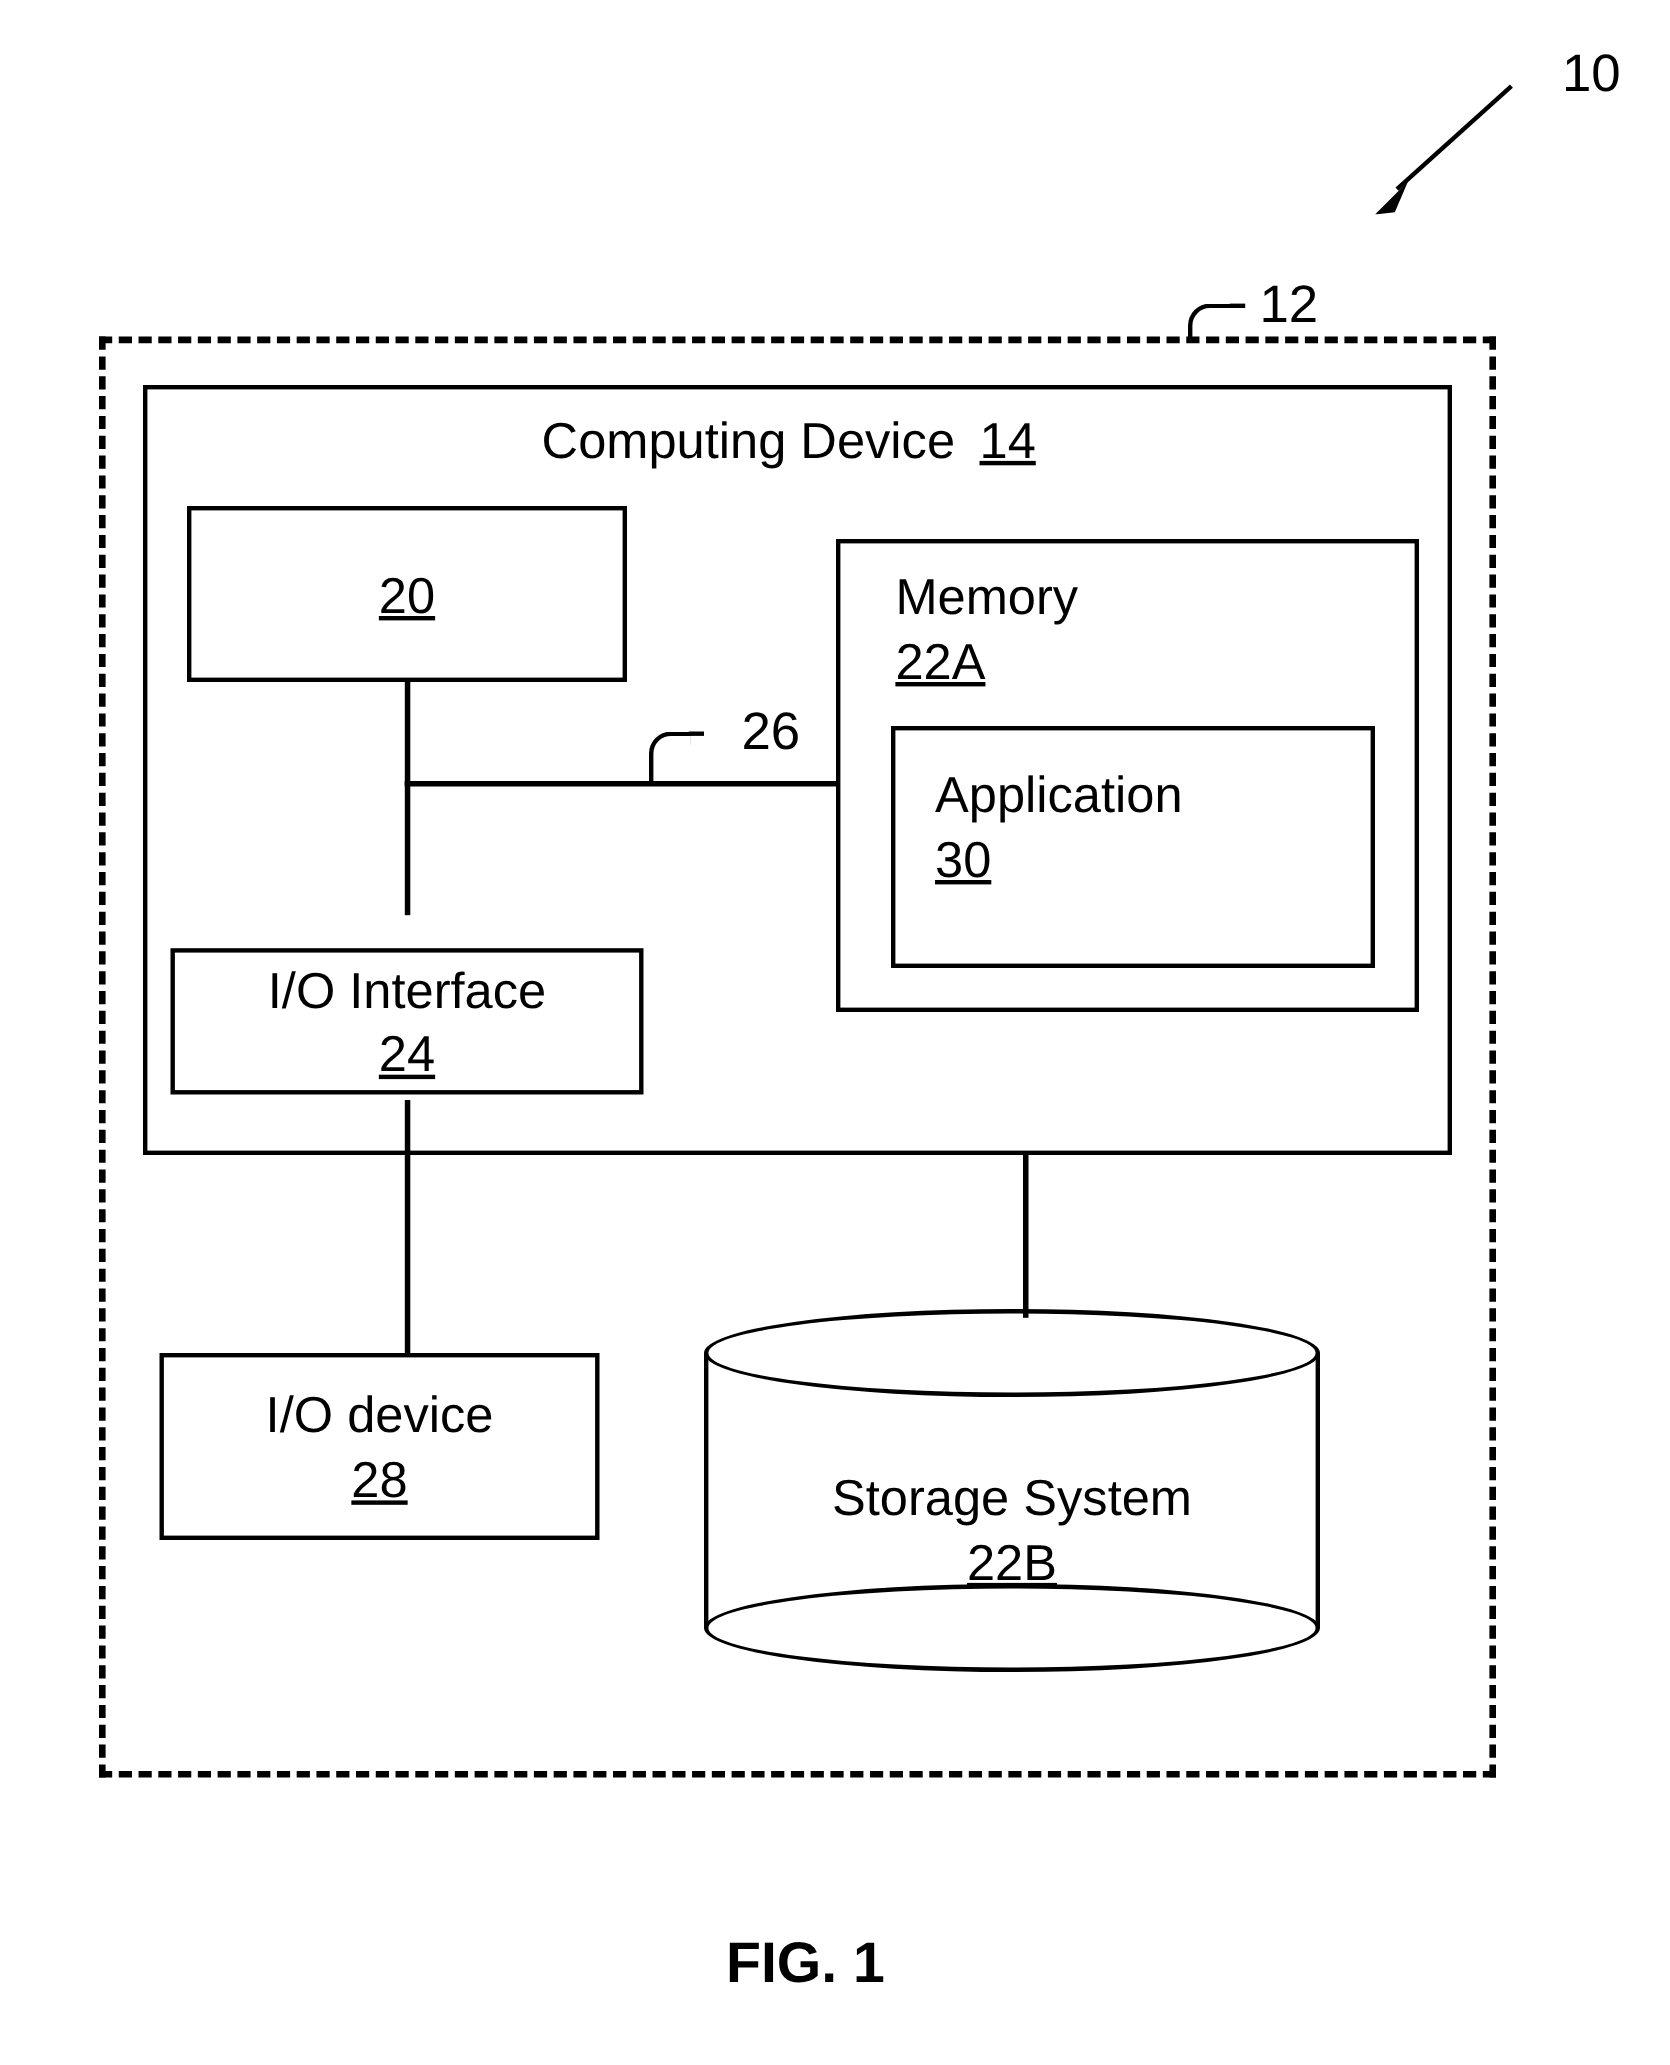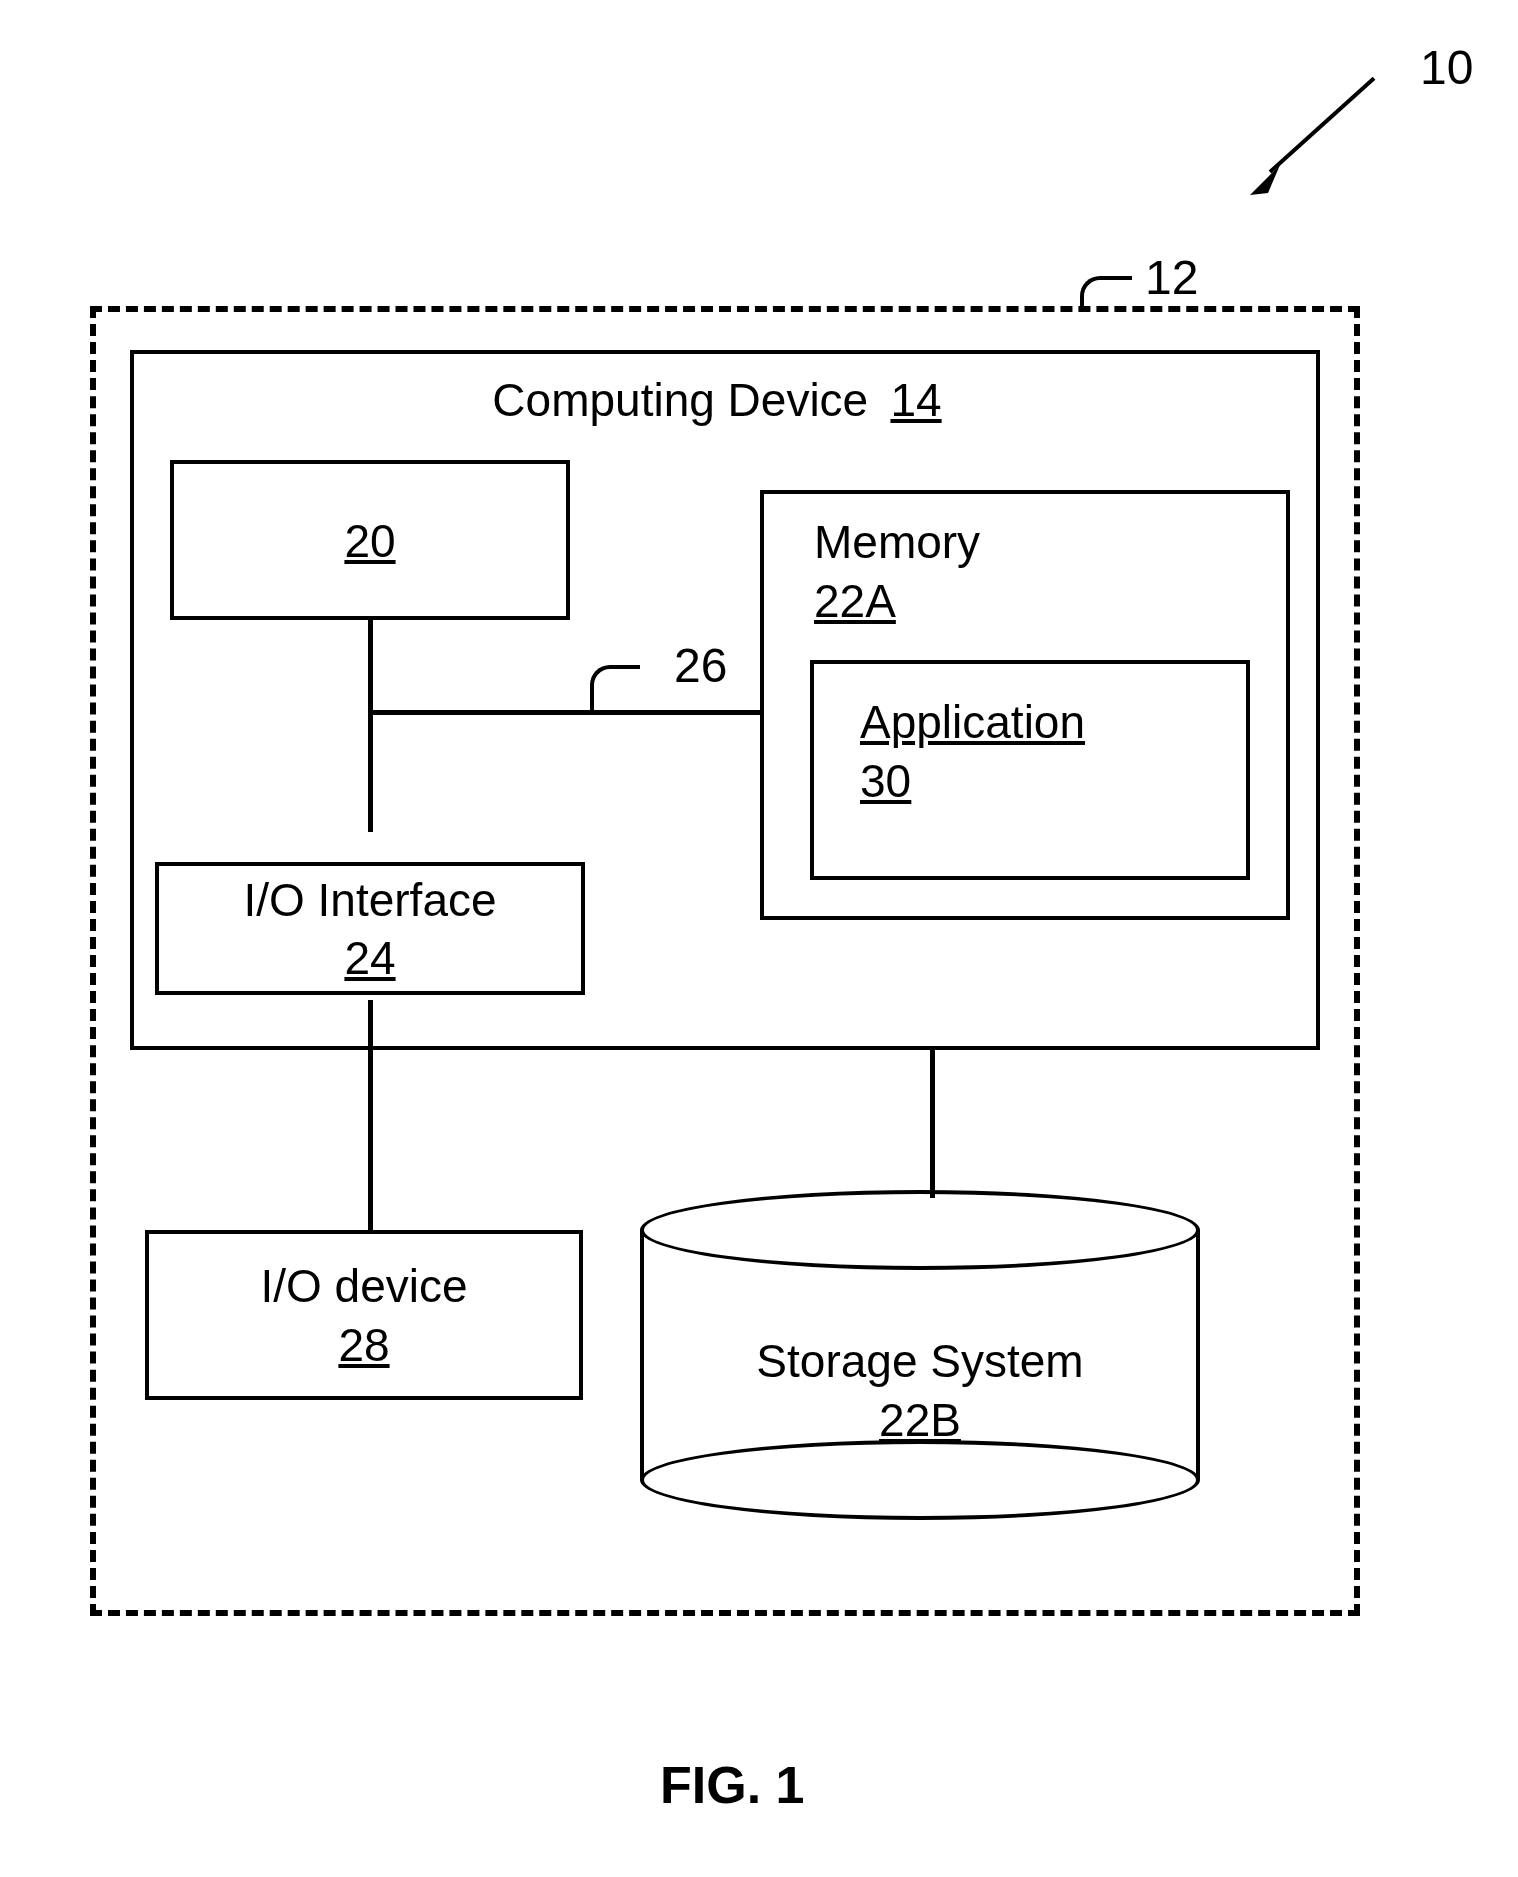--- a/index.html
+++ b/index.html
@@ -144,34 +144,34 @@
   </div>
 
   <div class="box" style="left:760px; top:490px; width:530px; height:430px;">
     <div style="position:absolute; top:20px; left:50px; text-align:left;">
       <div class="label">Memory</div>
       <div class="ref">22A</div>
     </div>
   </div>
 
   <div class="box" style="left:810px; top:660px; width:440px; height:220px;">
-    <div style="position:absolute; top:30px; left:46px; text-align:left;text-decoration:underline;">
+    <div style="position:absolute; top:30px; left:36px; text-align:left;">
       <div class="label">Application</div>
       <div class="ref">30</div>
     </div>
   </div>
 
   <div class="box" style="left:155px; top:862px; width:430px; height:133px;">
     <div class="box-inner">
       <div class="label">I/O Interface</div>
       <div class="ref">24</div>
     </div>
   </div>
 
-  <div class="box" style="left:145px; top:1230px; width:438px; height:170px;">
+  <div class="box" style="left:145px; top:1230px; width:400px; height:170px;">
     <div class="box-inner">
       <div class="label">I/O device</div>
       <div class="ref">28</div>
     </div>
   </div>
 
   <div class="cylinder" style="left:640px; top:1190px; width:560px; height:330px;">
     <div class="cyl-body" style="top:40px;  height:250px;"></div>
     <div class="cyl-bottom" style="top:250px; height:80px;"></div>
     <div class="cyl-top" style="top:0;     height:80px;"></div>

